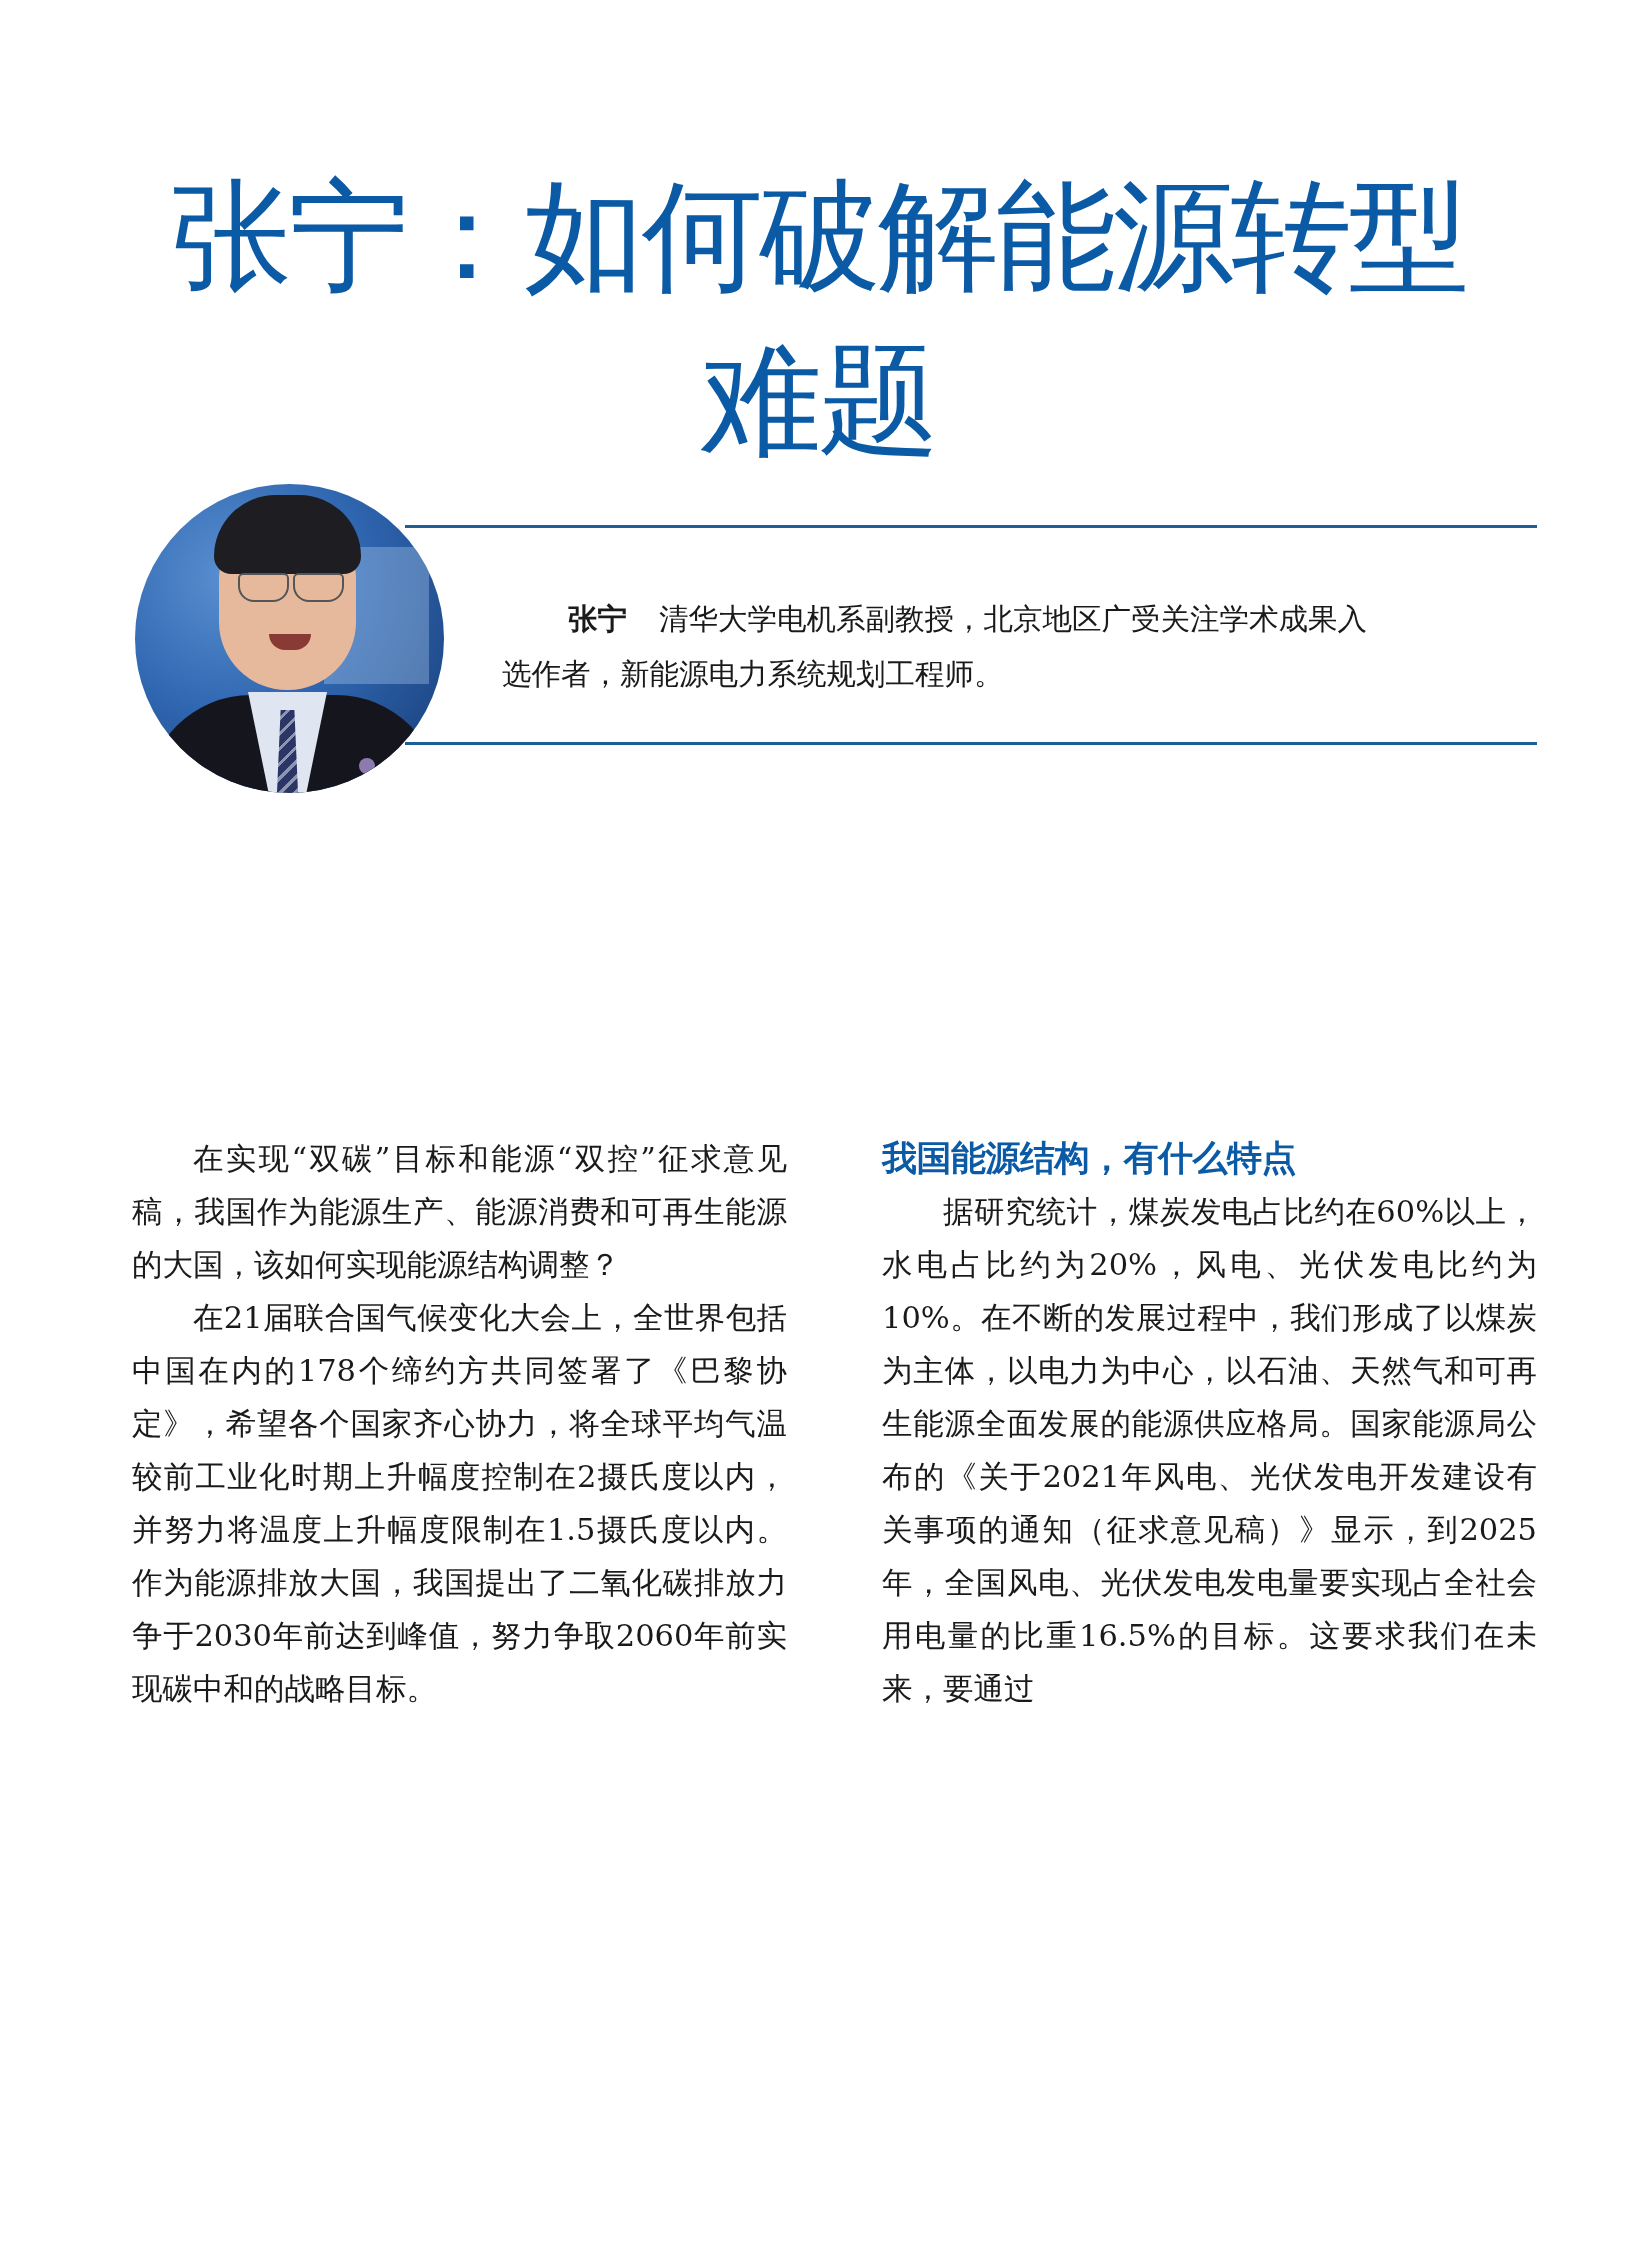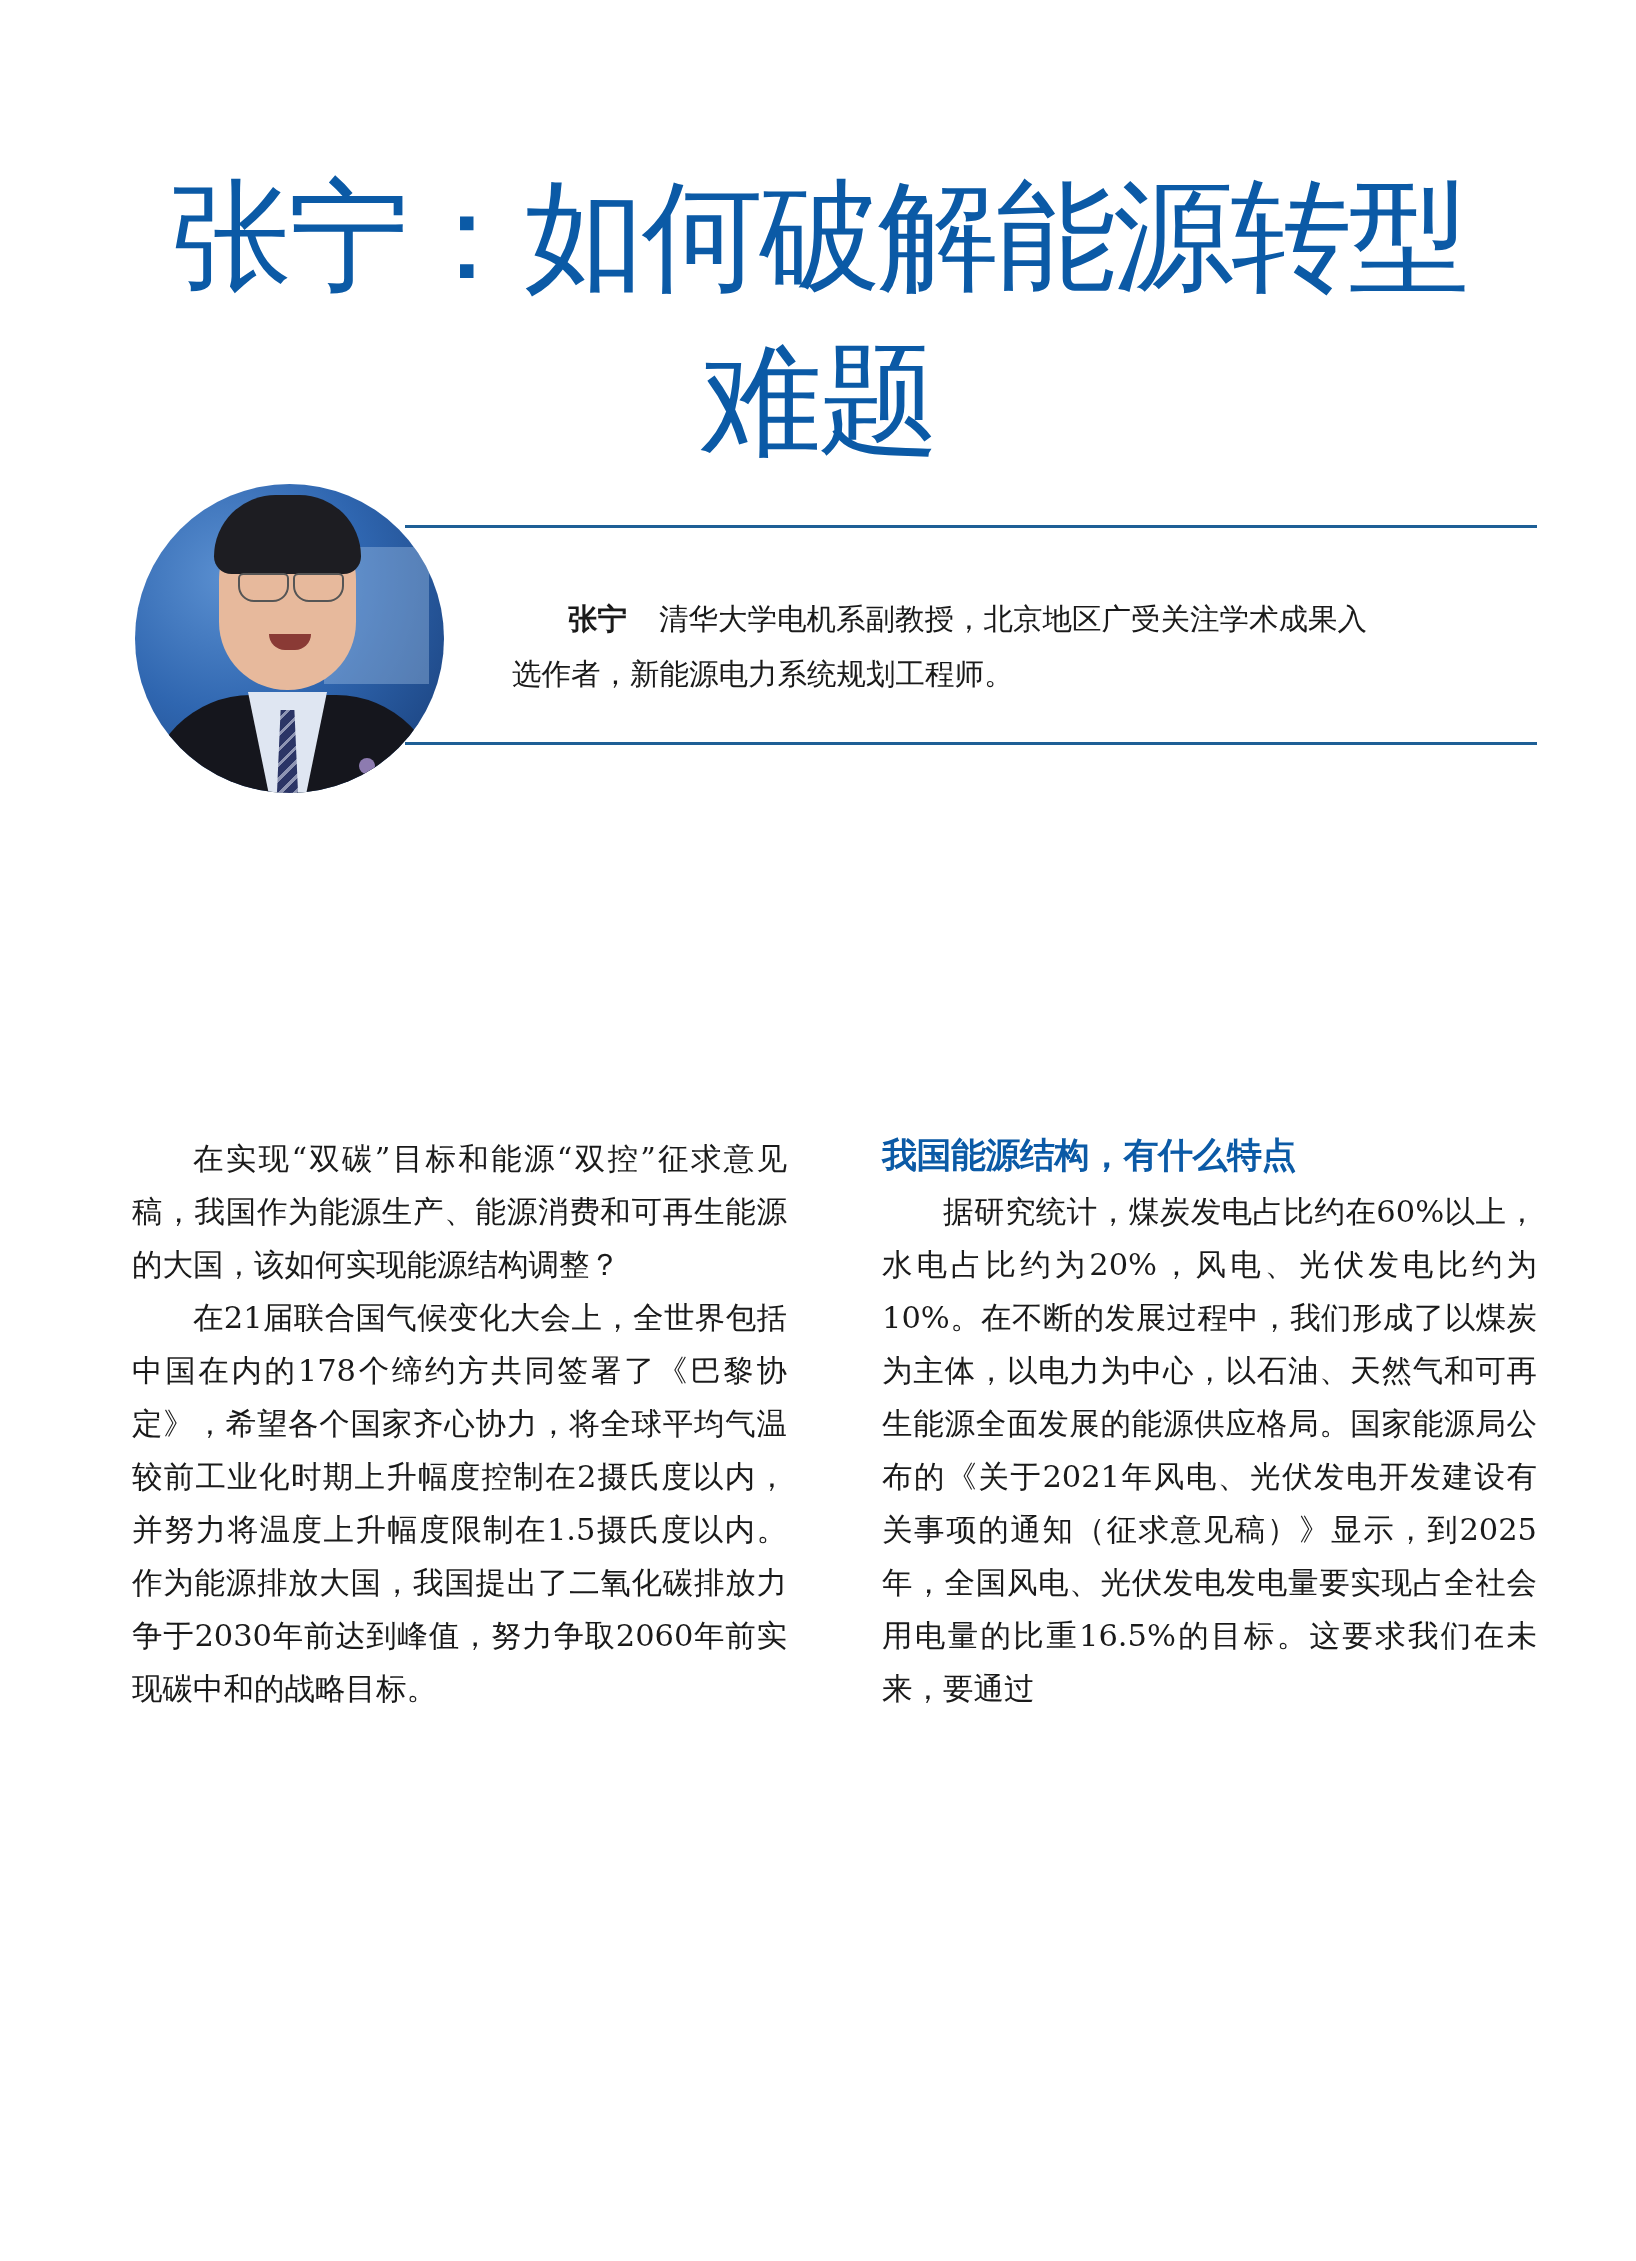--- a/index.html
+++ b/index.html
@@ -34,28 +34,28 @@
                 clip-path: polygon(20% 0,80% 0,100% 100%,0 100%); }
   .photo .pin { position: absolute; left: 224px; top: 274px; width: 16px; height: 16px;
                 border-radius: 50%; background: #8d7bb0; }
   .rule { position: absolute; left: 405px; width: 1132px; height: 2.6px; background: #1e5f96; }
   .rule.top { top: 525px; }
   .rule.bottom { top: 742px; }
   .bio { position: absolute; left: 500px; top: 592px; width: 1032px;
          font-size: 29.5px; line-height: 55px; color: #1a1a1a;
          font-family: "DejaVu Sans", "Liberation Sans", sans-serif; }
   .bio .name { font-weight: bold; margin-left: 68px; margin-right: 32px; }
-  .bio .line2 { display: block; margin-left: 12px; }
+  .bio .line2 { display: block; margin-left: 2px; }
   .col { position: absolute; top: 1132px; width: 655px; font-size: 30.5px; line-height: 53px;
          text-align: justify; text-justify: inter-character; }
   .col.left { left: 132px; }
   .col.right { left: 882px; }
   .col p { margin: 0; text-indent: 2em; }
   .section-heading { margin: 0; color: #0b5aa6; font-weight: bold; font-size: 35px; line-height: 53px;
-                     font-family: Liberation Mono, monospace; letter-spacing: -0.5px; }
+                     font-family: Liberation Serif, serif; letter-spacing: -0.5px; }
 </style>
 </head>
 <body>
 
 <div>
 
   <div class="title l1">张宁：如何破解能源转型</div>
   <div class="title l2">难题</div>
 
   <div class="photo">

